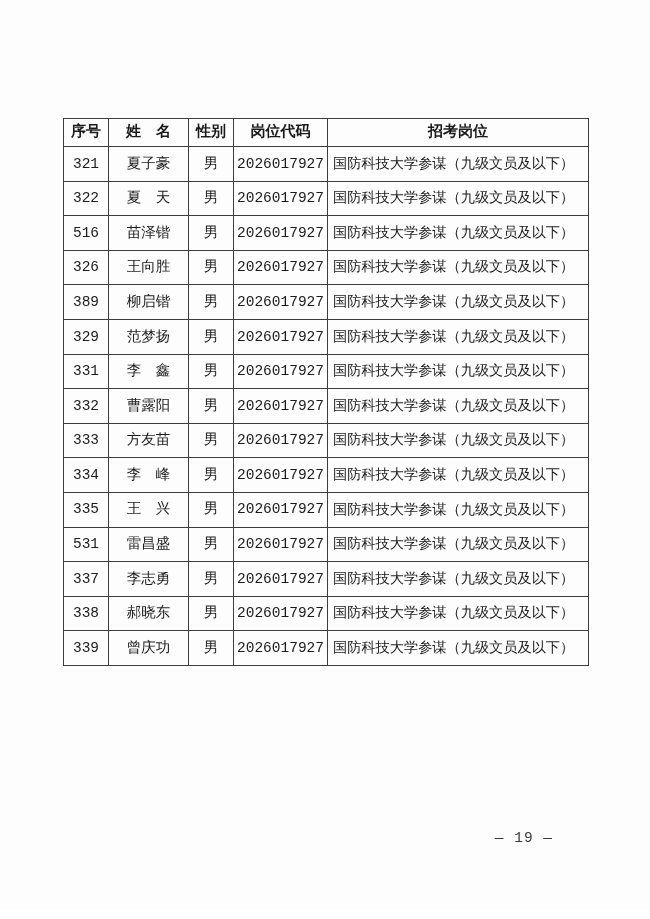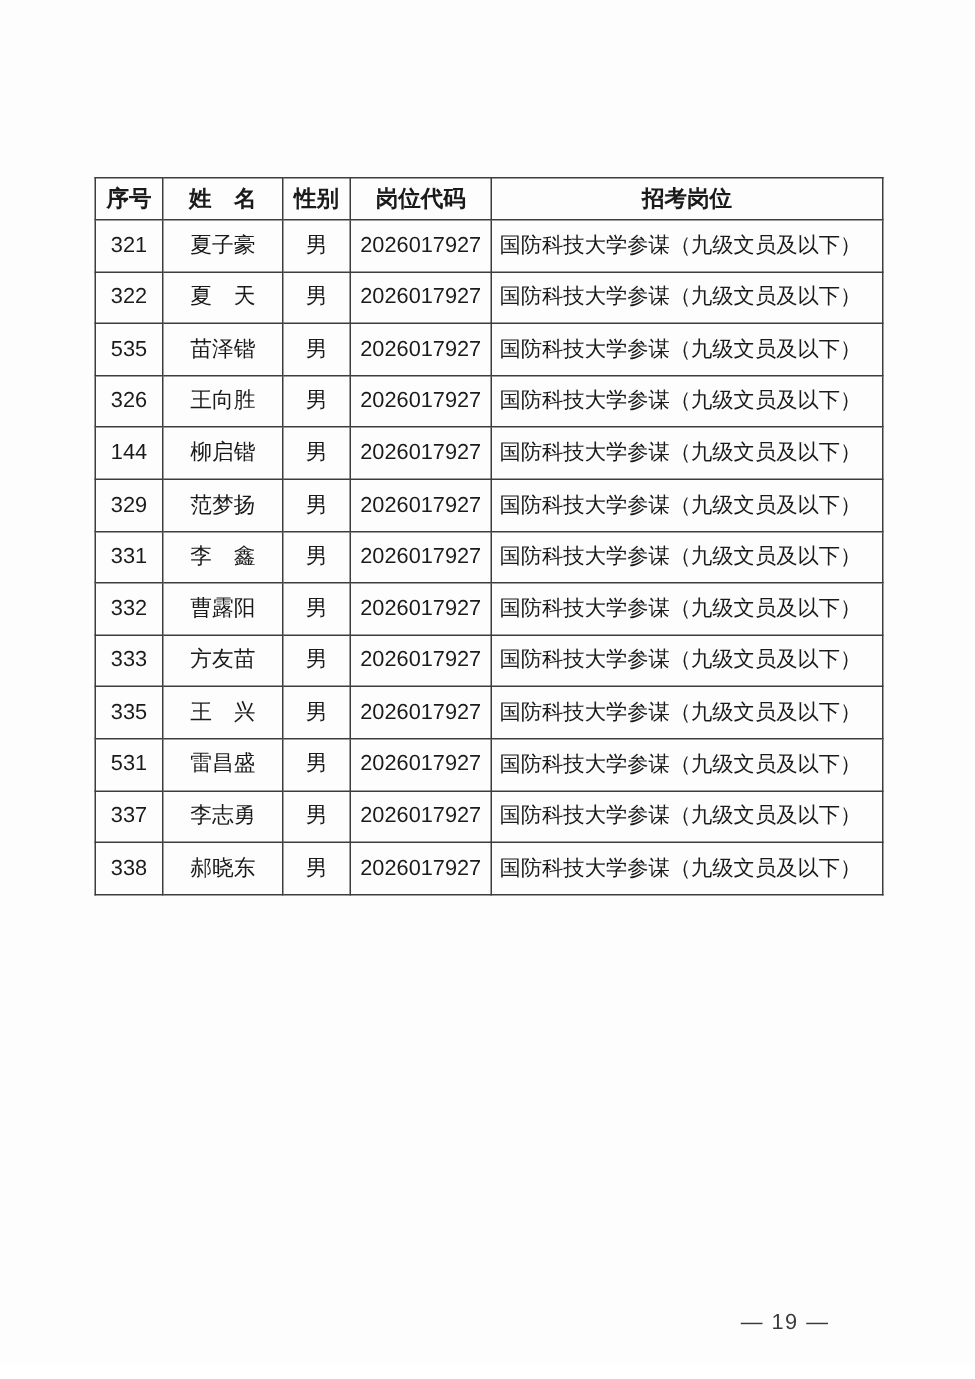--- a/index.html
+++ b/index.html
@@ -5,21 +5,21 @@
   html, body {
     margin: 0;
     padding: 0;
     background: #ffffff;
   }
   .page {
     position: relative;
     width: 650px;
     height: 909px;
     background: #fdfdfd;
-    font-family: Liberation Sans, sans-serif;
+    font-family: Liberation Mono, monospace;
     color: #1a1a1a;
     overflow: hidden;
   }
   table.candidate-table {
     position: absolute;
     left: 63px;
     top: 118px;
     width: 525px;
     border-collapse: collapse;
     table-layout: fixed;
@@ -44,21 +44,21 @@
     height: 33.6px;
     font-weight: normal;
   }
   .candidate-table td.col-position {
     text-align: left;
     padding-left: 5px;
     font-size: 14.2px;
   }
   .page-number {
     position: absolute;
-    top: 874px;
+    top: 830px;
     right: 97px;
     font-size: 14.5px;
     color: #3a3a3a;
     letter-spacing: 1px;
   }
 </style>
 </head>
 <body>
 
 <div class="page">
@@ -92,39 +92,39 @@
     <tr>
       <td>322</td>
       <td>夏　天</td>
       <td>男</td>
       <td>2026017927</td>
       <td class="col-position">国防科技大学参谋（九级文员及以下）</td>
     </tr>
 
 
     <tr>
-      <td>535</td>
+      <td>516</td>
       <td>苗泽锴</td>
       <td>男</td>
       <td>2026017927</td>
       <td class="col-position">国防科技大学参谋（九级文员及以下）</td>
     </tr>
 
 
     <tr>
       <td>326</td>
       <td>王向胜</td>
       <td>男</td>
       <td>2026017927</td>
       <td class="col-position">国防科技大学参谋（九级文员及以下）</td>
     </tr>
 
 
     <tr>
-      <td>144</td>
+      <td>389</td>
       <td>柳启锴</td>
       <td>男</td>
       <td>2026017927</td>
       <td class="col-position">国防科技大学参谋（九级文员及以下）</td>
     </tr>
 
     <tr>
       <td>329</td>
       <td>范梦扬</td>
       <td>男</td>
@@ -150,20 +150,27 @@
     </tr>
 
     <tr>
       <td>333</td>
       <td>方友苗</td>
       <td>男</td>
       <td>2026017927</td>
       <td class="col-position">国防科技大学参谋（九级文员及以下）</td>
     </tr>
 
+    <tr>
+      <td>334</td>
+      <td>李　峰</td>
+      <td>男</td>
+      <td>2026017927</td>
+      <td class="col-position">国防科技大学参谋（九级文员及以下）</td>
+    </tr>
 
     <tr>
       <td>335</td>
       <td>王　兴</td>
       <td>男</td>
       <td>2026017927</td>
       <td class="col-position">国防科技大学参谋（九级文员及以下）</td>
     </tr>
 
     <tr>
@@ -183,18 +190,25 @@
     </tr>
 
     <tr>
       <td>338</td>
       <td>郝晓东</td>
       <td>男</td>
       <td>2026017927</td>
       <td class="col-position">国防科技大学参谋（九级文员及以下）</td>
     </tr>
 
+    <tr>
+      <td>339</td>
+      <td>曾庆功</td>
+      <td>男</td>
+      <td>2026017927</td>
+      <td class="col-position">国防科技大学参谋（九级文员及以下）</td>
+    </tr>
   </tbody>
   </table>
 
   <div class="page-number">— 19 —</div>
 
 </div>
 
 </body></html>

